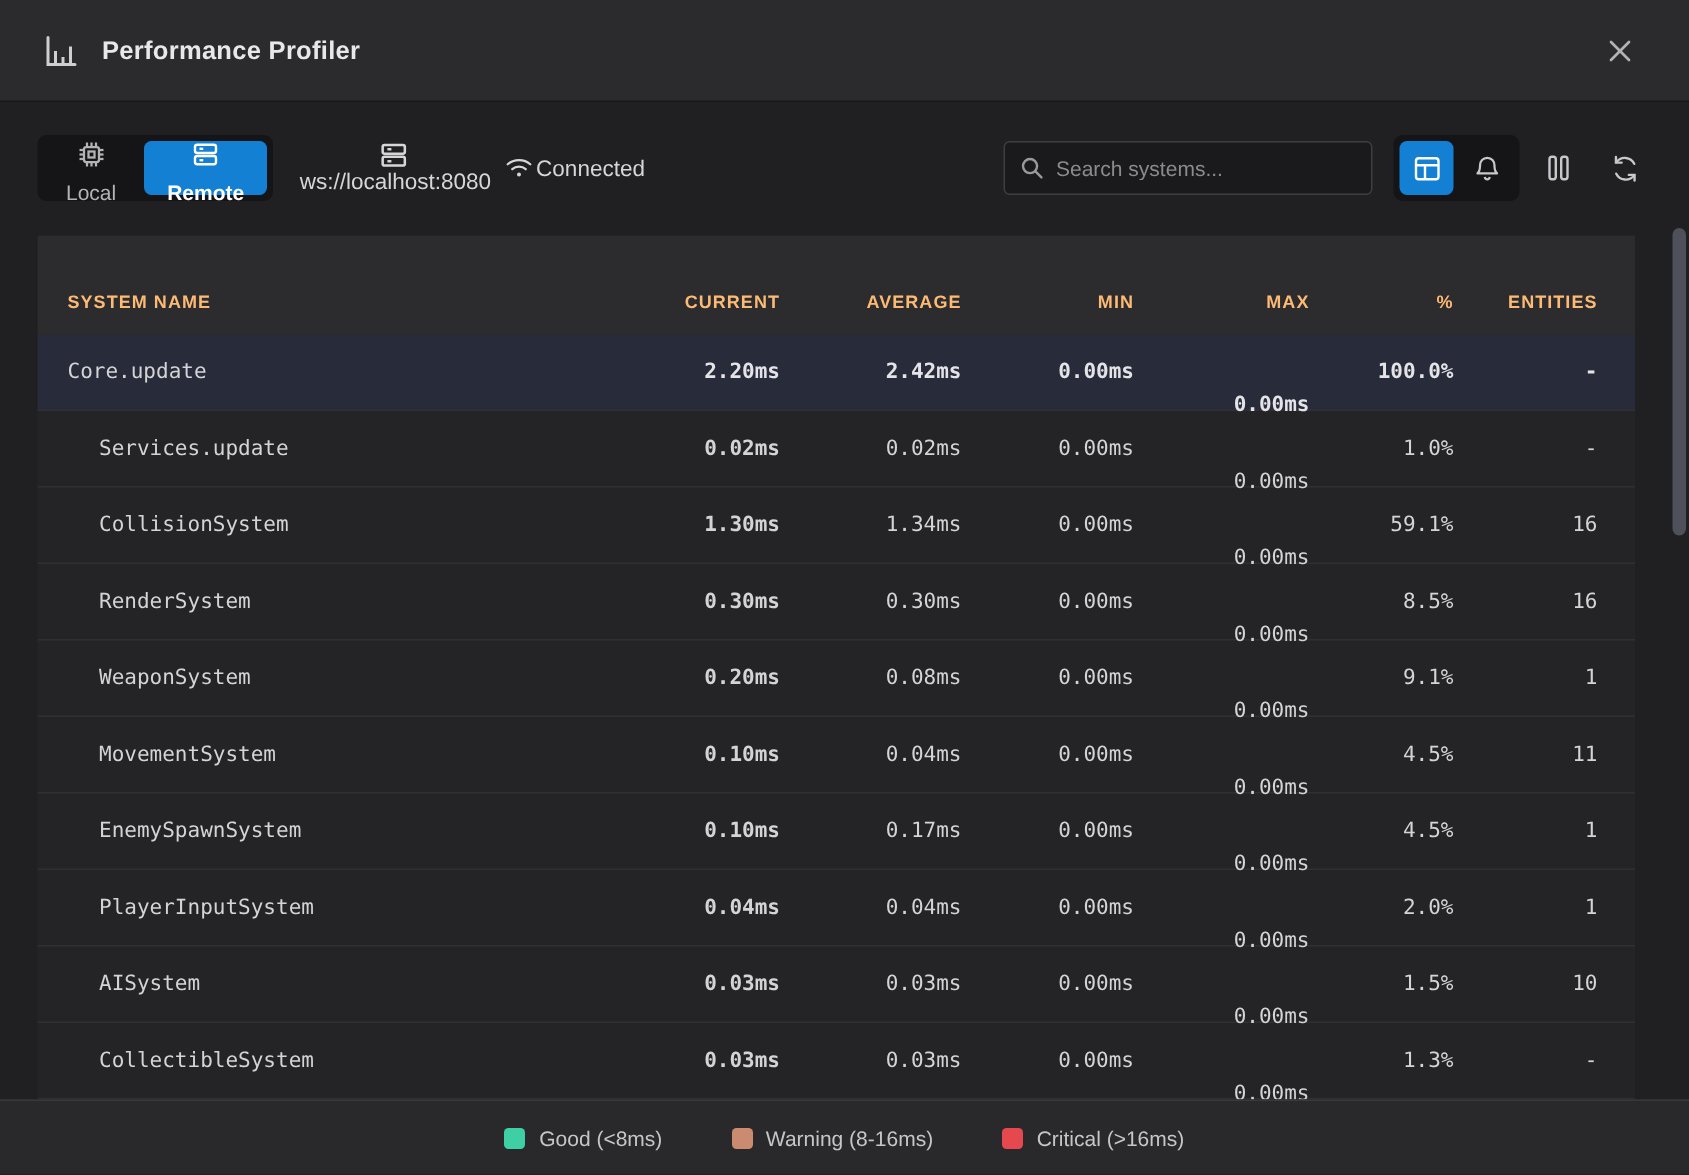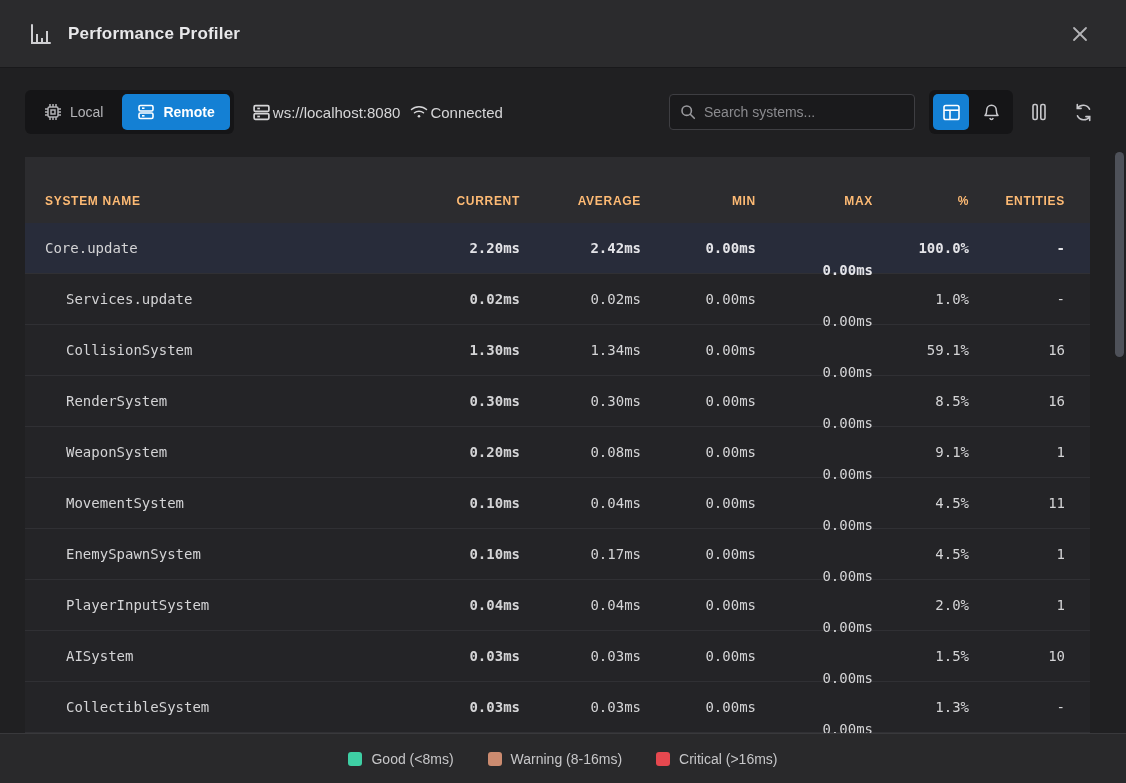--- a/index.html
+++ b/index.html
@@ -30,24 +30,24 @@
     position:absolute; left:25px; top:88px; width:1076px; height:48px;
     display:flex; align-items:center;
   }
   .segmented {
     display:flex; align-items:center; gap:4px;
     background:#151517; border-radius:6px; padding:4px;
   }
   .seg-btn {
     height:36px; padding:0 15px; border-radius:5px;
     display:flex; align-items:center; gap:8px;
-    font-size:14px; color:#b4b4b8; cursor:pointer; background:transparent;
+    font-size:14px; color:#b4b4b8; cursor:pointer; background:transparent;flex-direction:column;
   }
   .seg-btn.active { color:#ffffff; font-weight:700; }
-  .conn-info { display:flex; align-items:center; margin-left:18px; font-size:15px; color:#d6d6d8; }
+  .conn-info { display:flex; align-items:center; margin-left:18px; font-size:15px; color:#d6d6d8;flex-direction:column; }
   .conn-info .icon { margin:0 2px 0 0; }
   .conn-status { display:flex; align-items:center; margin-left:10px; font-size:15px; color:#d6d6d8; }
 
   .searchbox {
     margin-left:auto; width:246px; height:36px;
     background:#1a1a1c; border:1px solid #3e3e42; border-radius:4px;
     display:flex; align-items:center; padding:0 10px; gap:8px;
   }
   .searchbox input {
     flex:1; background:transparent; border:none; outline:none;
@@ -102,21 +102,21 @@
   }
   .scrollbar-thumb {
     position:absolute; top:0; left:0; width:9px; height:205px;
     background:#4e5159; border-radius:5px; cursor:grab;
   }
 
   
   .footer {
     position:absolute; left:0; bottom:0; width:1126px; height:50px;
     background:#29292b; border-top:1px solid #39393c;
-    display:flex; align-items:center; justify-content:center; gap:34px;
+    display:flex; align-items:center; justify-content:center; gap:46px;
   }
   .legend-item { display:flex; align-items:center; gap:9px; font-size:14px; color:#c6c6c8; }
   .legend-item .swatch { width:14px; height:14px; border-radius:3px; }
 </style>
 </head>
 <body>
 
 <div class="titlebar">
   <span class="app-icon">
     <svg width="22" height="22" viewBox="0 0 22 22" fill="none" stroke="#cfcfd2" stroke-width="2">

